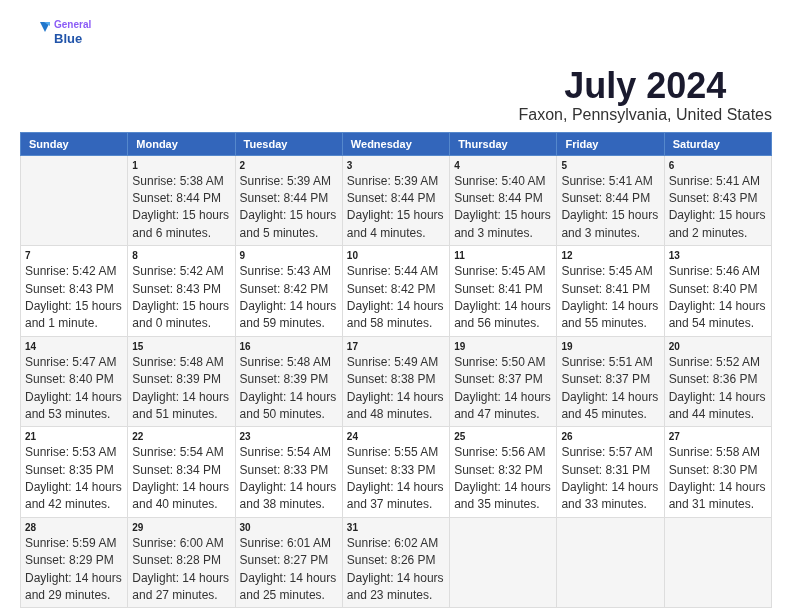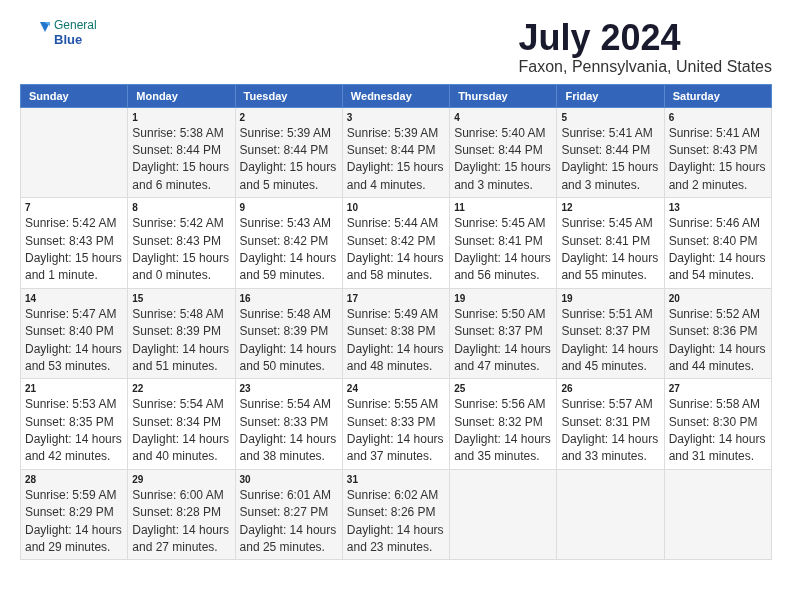--- a/index.html
+++ b/index.html
@@ -20,21 +20,22 @@
       display: flex;
       justify-content: space-between;
       align-items: flex-start;
       margin-bottom: 8px;
     }
     .logo {
       display: flex;
       align-items: center;
     }
     .title-block {
-      text-align: left;
+      text-align: center;
+      margin-top: 48px;
     }
     .month-title {
       font-size: 36px;
       font-weight: bold;
       color: #1a1a2e;
       line-height: 1.1;
     }
     .location-title {
       font-size: 16px;
       color: #333;
@@ -88,21 +89,21 @@
 
 <div class="page">
   <div class="header">
     <div class="logo">
     <div style="display:flex;align-items:center;gap:4px;">
       <svg width="30" height="30" viewBox="0 0 30 30">
         <polygon points="20,4 30,4 25,14" fill="#2277cc"></polygon>
         <polygon points="24,4 30,8 30,4" fill="#55aaee"></polygon>
       </svg>
       <div style="line-height:1.2;">
-        <span style="display:block;font-size:12px;font-weight:normal;color:#0f766e;">General</span>
+        <span style="display:block;font-size:10px;font-weight:bold;color:#8b5cf6;">General</span>
         <span style="display:block;font-size:13px;font-weight:bold;color:#2255aa;">Blue</span>
       </div>
     </div>
   </div>
     <div class="title-block">
       <div class="month-title">July 2024</div>
       <div class="location-title">Faxon, Pennsylvania, United States</div>
     </div>
   </div>
 

